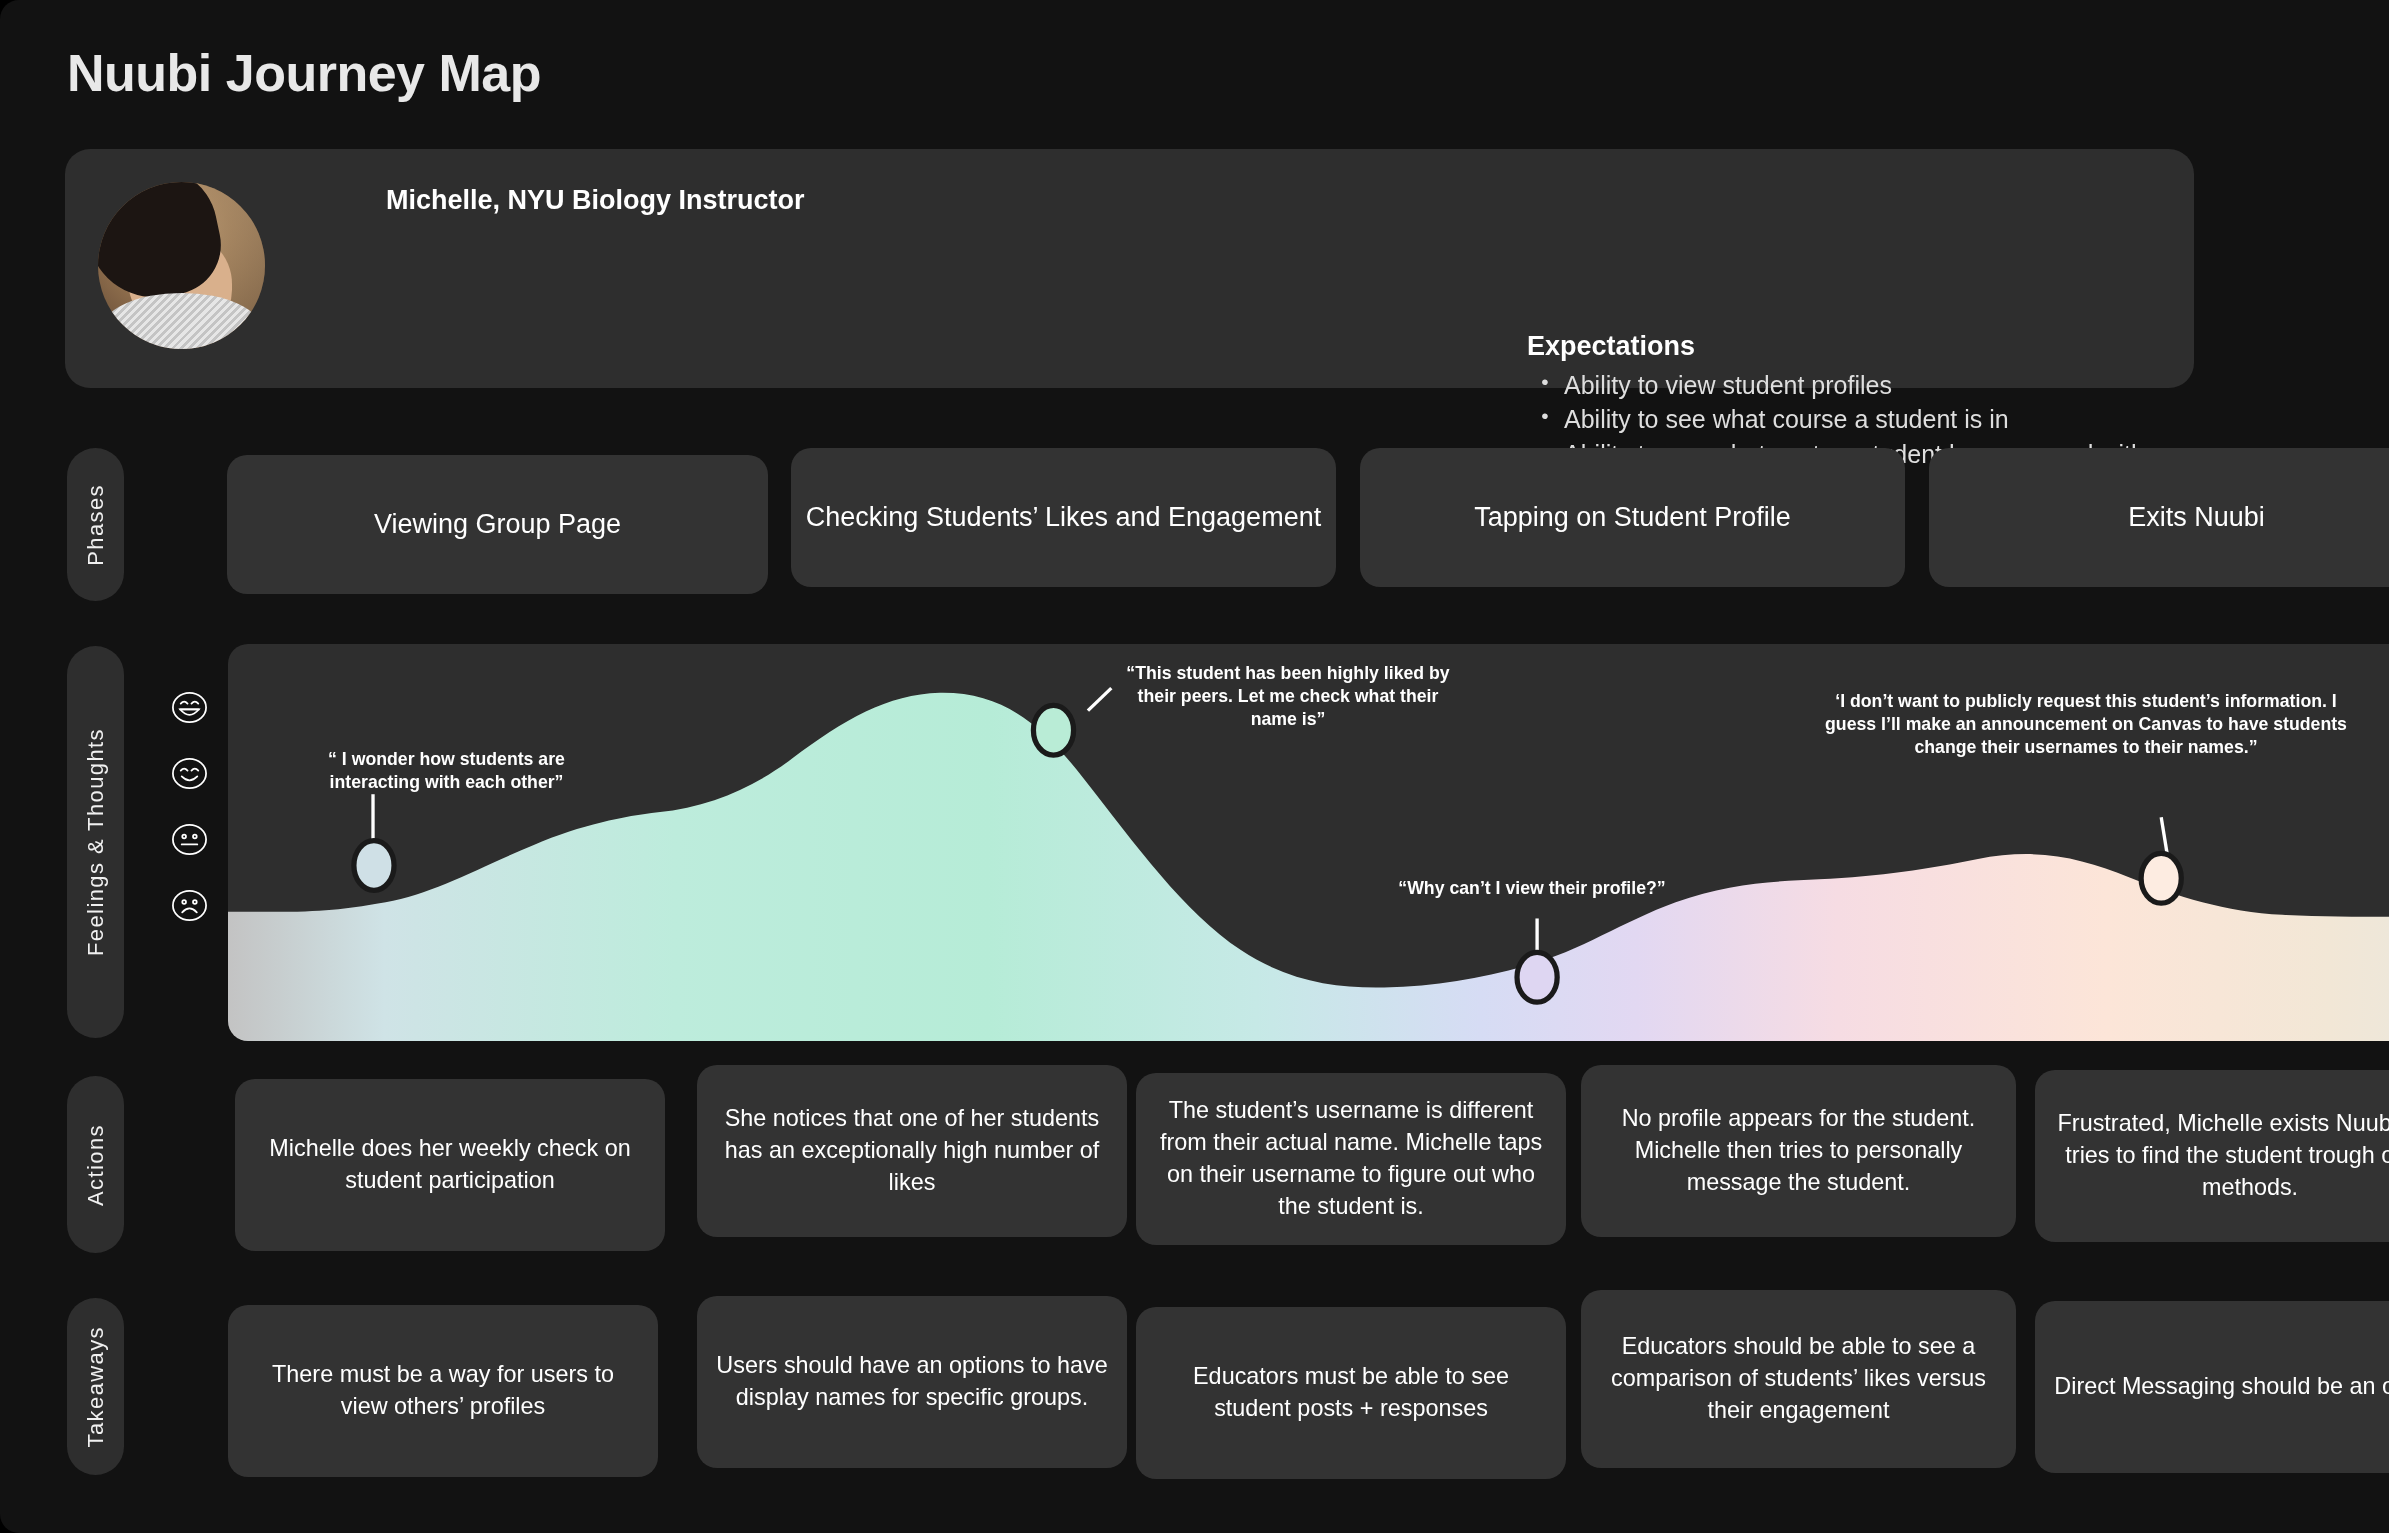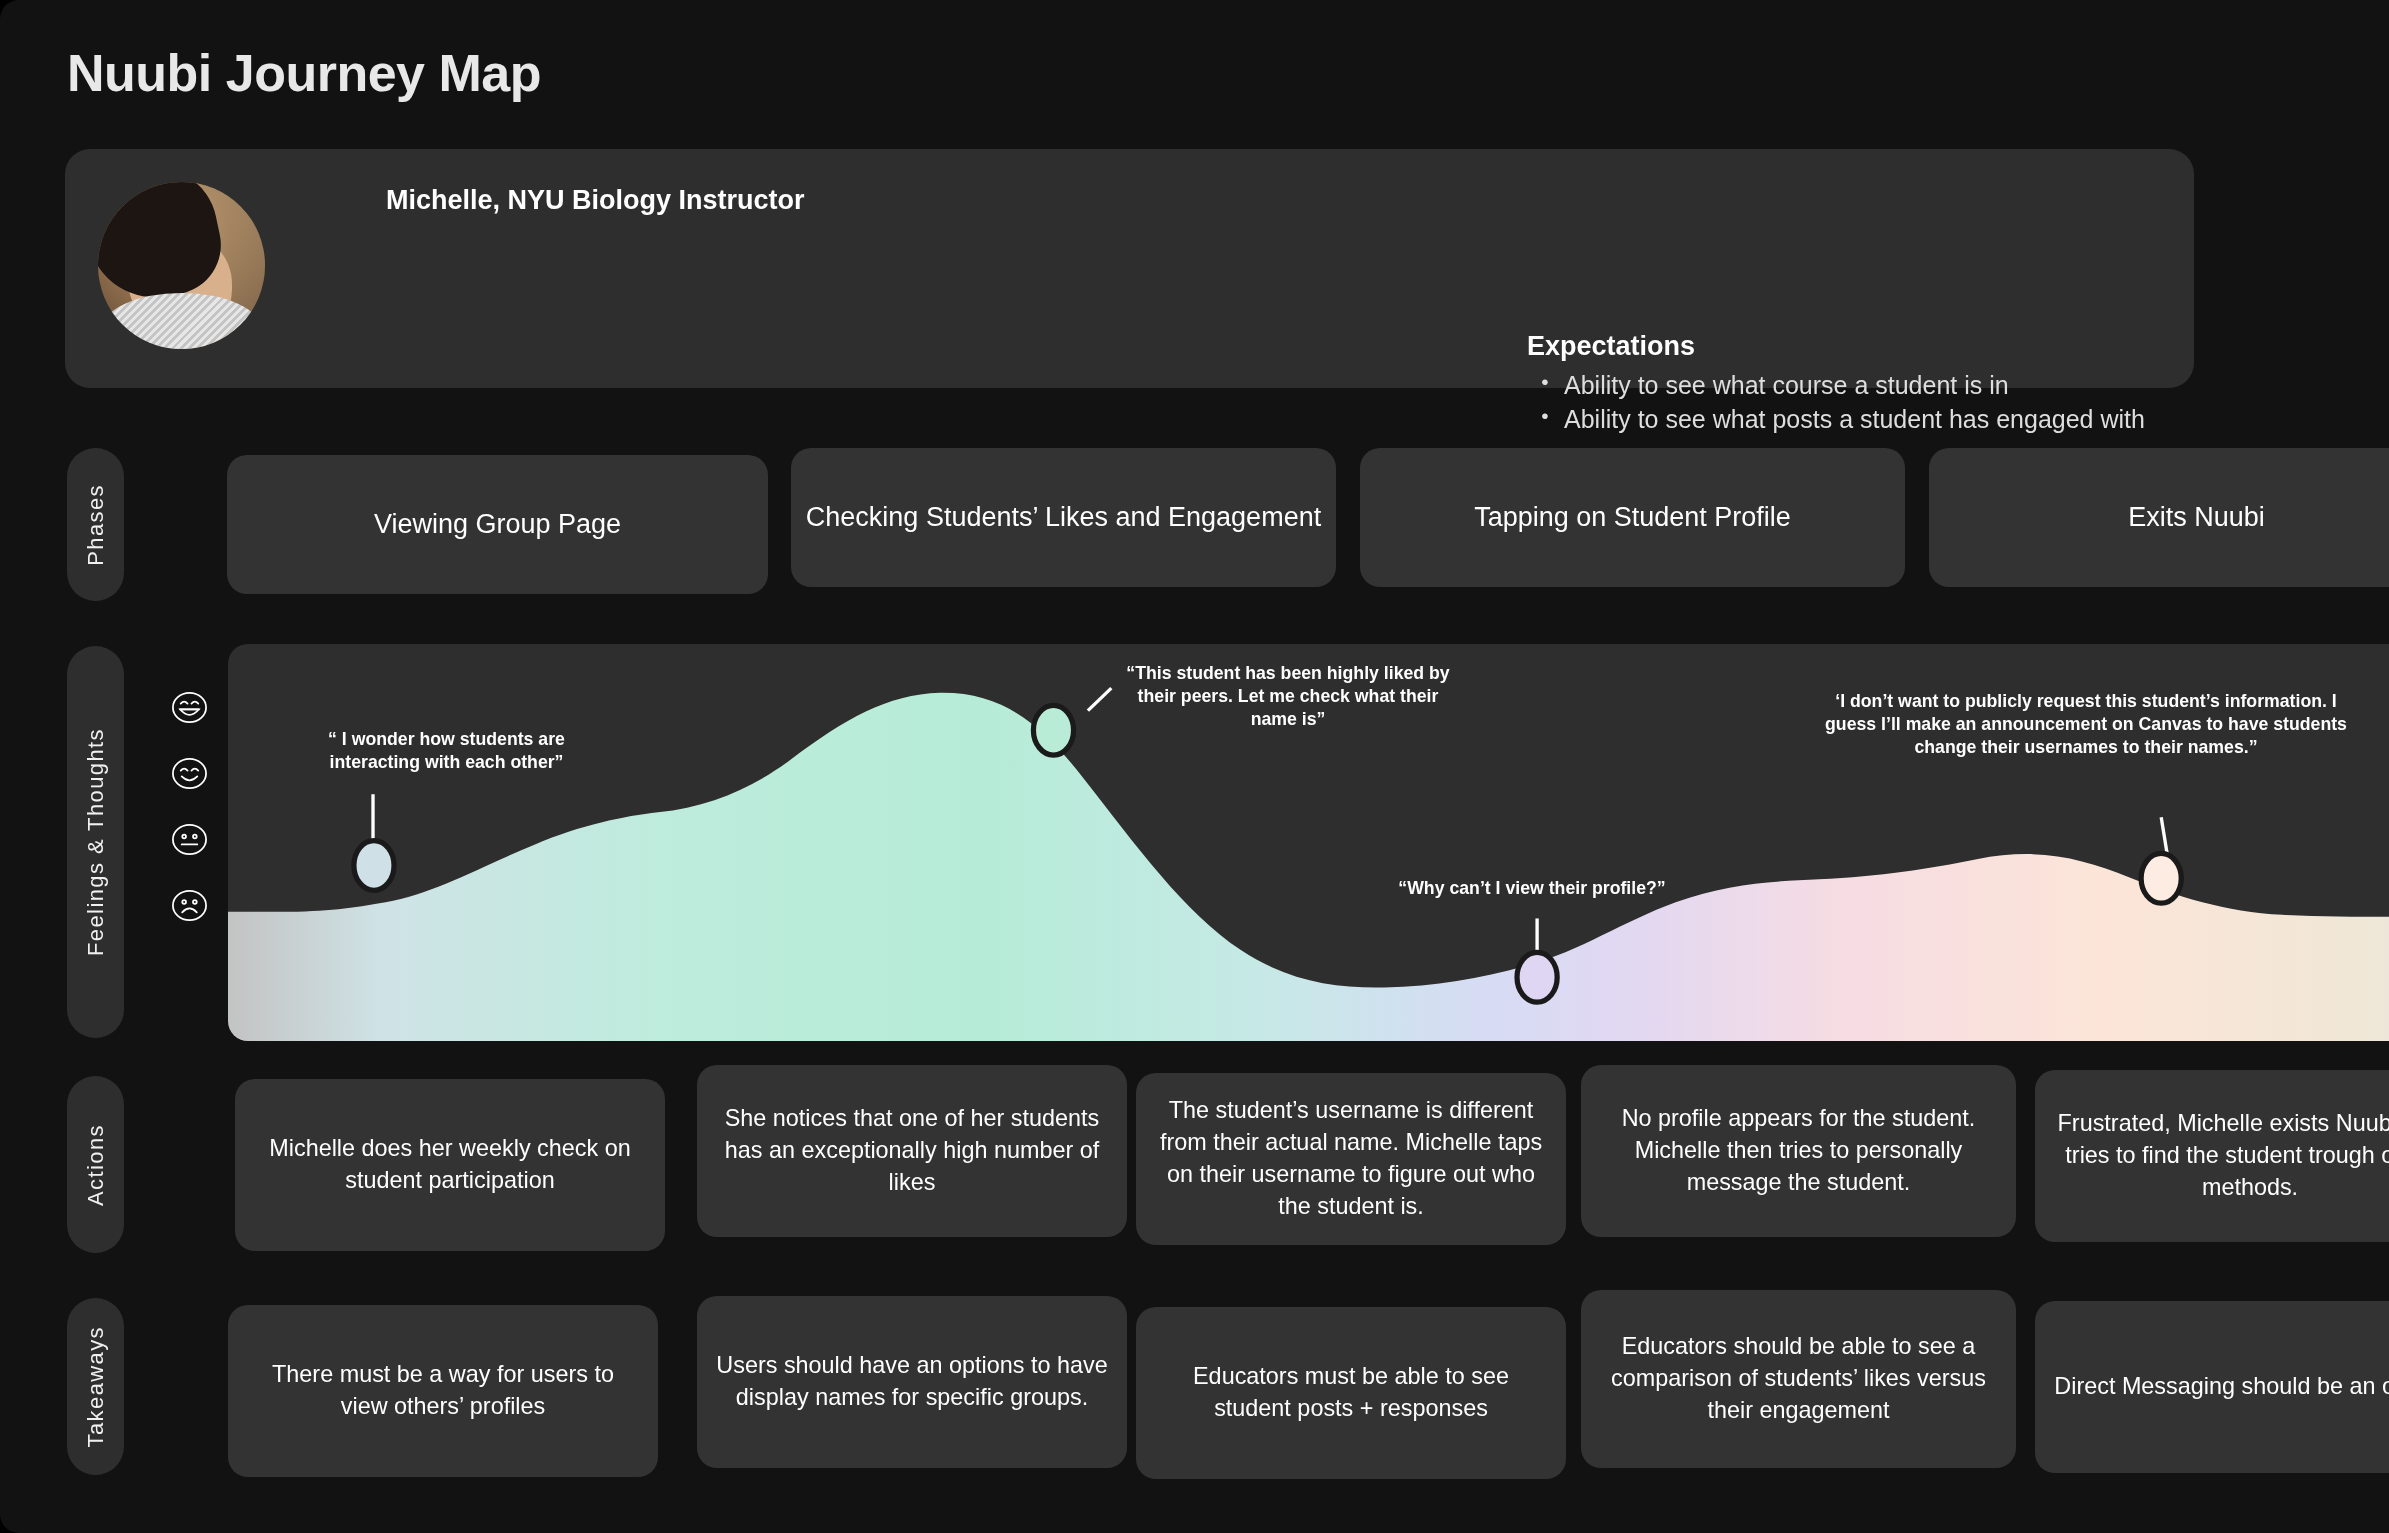--- a/index.html
+++ b/index.html
@@ -164,21 +164,21 @@
   .curve-panel svg { width: 100%; height: 100%; display: block; }
 
   .annot {
     position: absolute;
     color: #ffffff;
     font-size: 17.7px;
     font-weight: 700;
     line-height: 1.3;
     text-align: center;
   }
-  .a0 { left: 296px;  top: 728px; width: 301px; }
+  .a0 { left: 296px;  top: 748px; width: 301px; }
   .a1 { left: 1123px; top: 662px; width: 330px; }
   .a2 { left: 1367px; top: 877px; width: 330px; }
   .a3 { left: 1816px; top: 690px; width: 540px; }
 
   
   .actions-label { left: 67px; top: 1076px; height: 177px; }
   .takeaways-label { left: 67px; top: 1298px; height: 177px; }
 
   .txt-card {
     position: absolute;
@@ -216,20 +216,21 @@
       <div class="face"></div>
       <div class="hair"></div>
       <div class="shirt"></div>
     </div>
     <div class="persona-text">
       <div class="persona-name">Michelle, NYU Biology Instructor</div>
     </div>
     <div class="expect">
       <div class="expect-title">Expectations</div>
       <ul>
+        <li>Ability to view student profiles</li>
         <li>Ability to see what course a student is in</li>
         <li>Ability to see what posts a student has engaged with</li>
       </ul>
     </div>
   </div>
 
   <div class="row-label phases-label">
     <span>Phases</span>
   </div>
   <div class="phase-card p0">Viewing Group Page</div>

